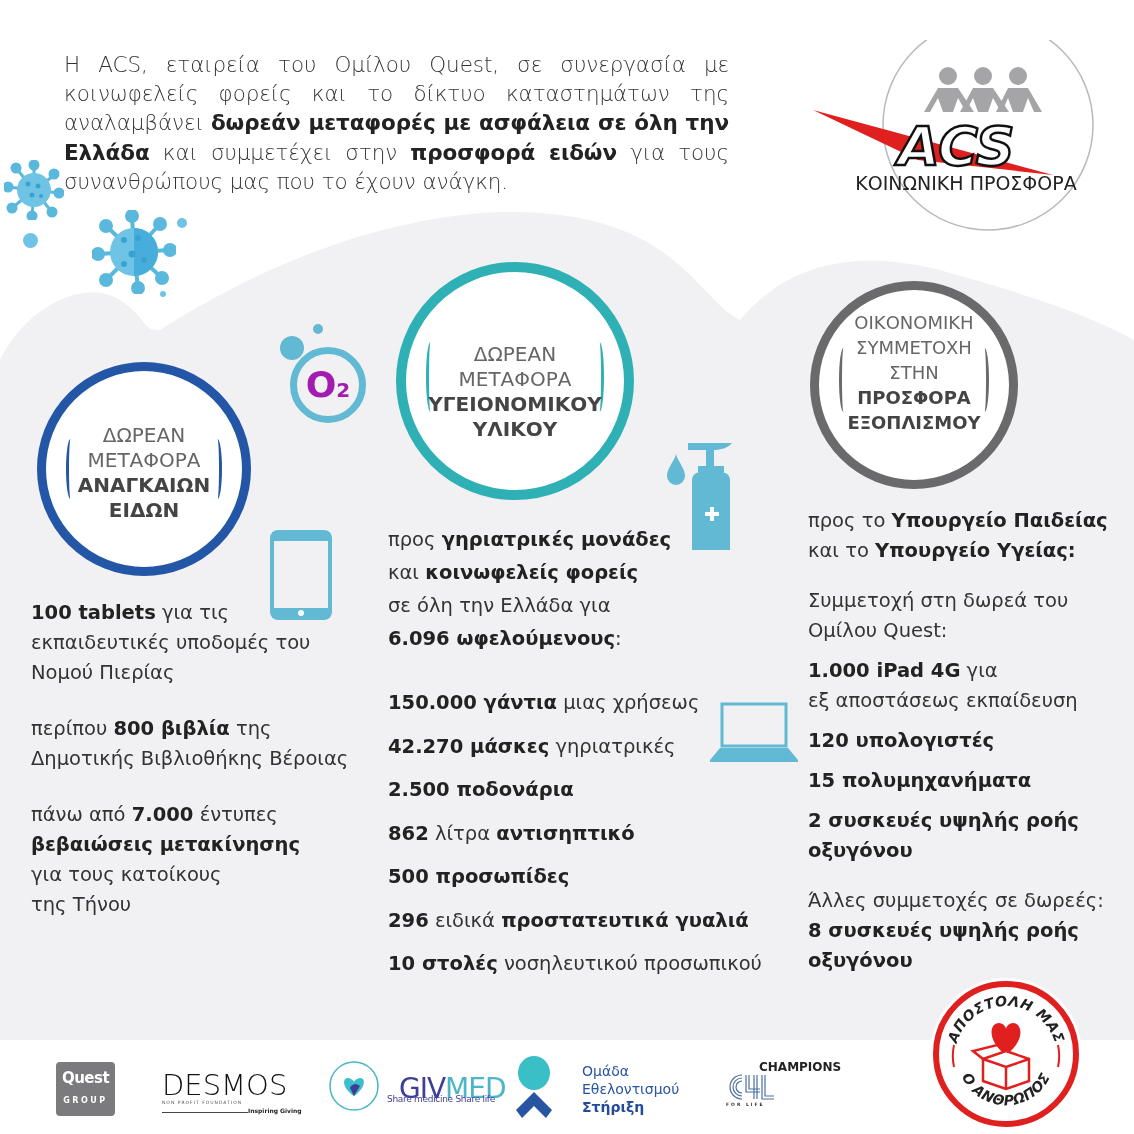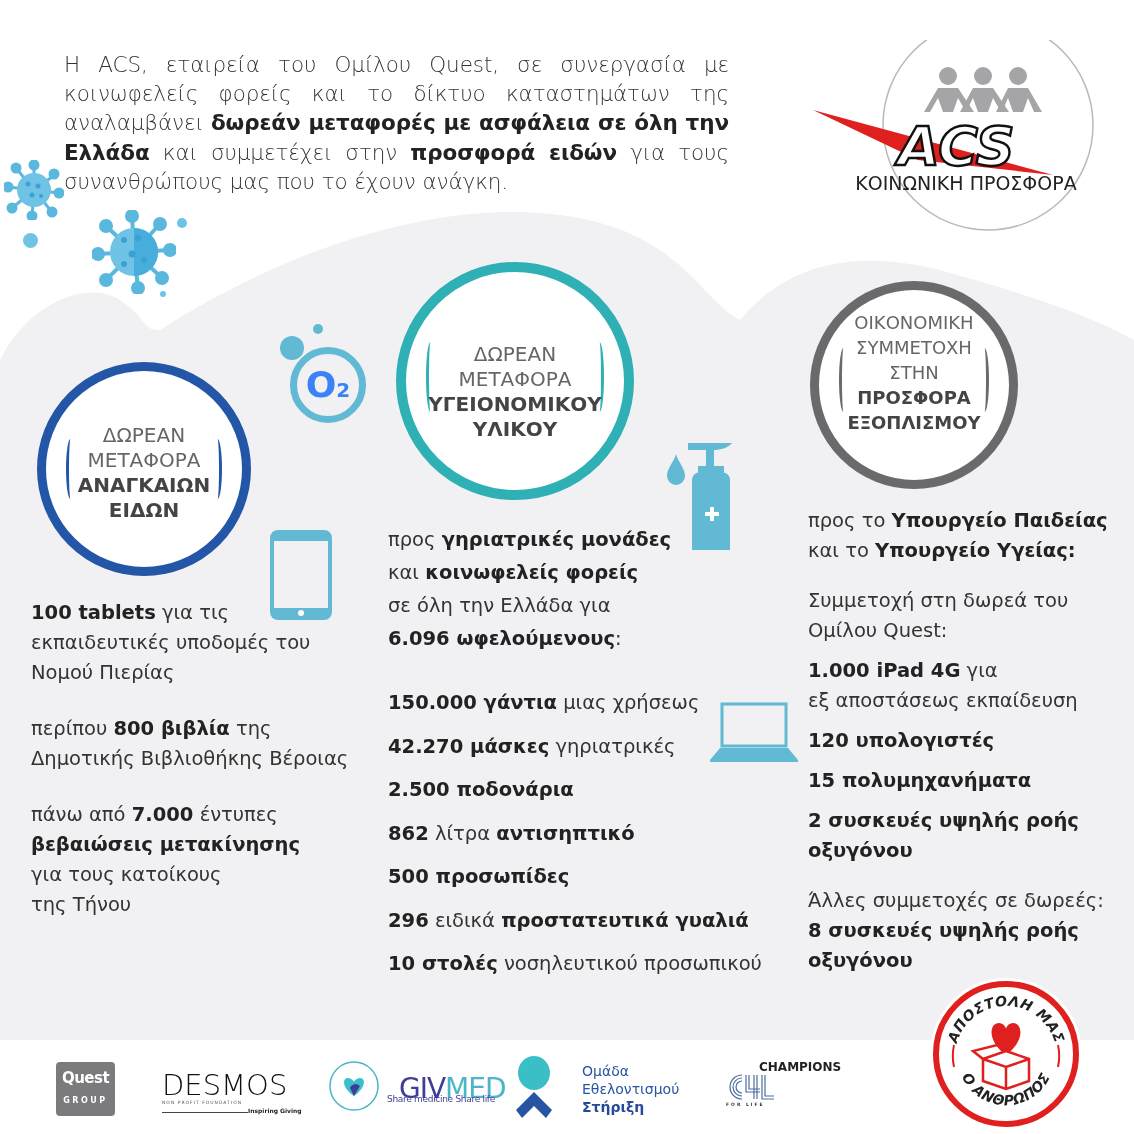--- a/index.html
+++ b/index.html
@@ -146,21 +146,21 @@
   <div class="abs circle-label" style="left:0;top:52px;width:196px;">
     <div class="light">ΔΩΡΕΑΝ</div>
     <div class="light">ΜΕΤΑΦΟΡΑ</div>
     <div class="bold">ΑΝΑΓΚΑΙΩΝ</div>
     <div class="bold">ΕΙΔΩΝ</div>
   </div>
 </div>
 
 <div class="abs" style="left:280px;top:336px;width:24px;height:24px;border-radius:50%;background:#62b9d3;"></div>
 <div class="abs" style="left:313px;top:324px;width:10px;height:10px;border-radius:50%;background:#62b9d3;"></div>
-<div class="abs" style="left:290px;top:347px;width:76px;height:76px;border:7px solid #62b9d3;border-radius:50%;box-sizing:border-box;text-align:center;color:#3b82f6;font-weight:bold;">
+<div class="abs" style="left:290px;top:347px;width:76px;height:76px;border:7px solid #62b9d3;border-radius:50%;box-sizing:border-box;text-align:center;color:#a21caf;font-weight:bold;">
   <span style="font-size:36px;line-height:62px;">O</span><span style="font-size:20px;">2</span>
 </div>
 
 <div class="abs" style="left:396px;top:262px;width:218px;height:218px;border:10px solid #2fb0b5;border-radius:50%;background:#fff;">
   <div class="abs" style="left:20px;top:70px;width:6px;height:70px;border-left:3px solid #2fb0b5;border-radius:50%;"></div>
   <div class="abs" style="right:20px;top:70px;width:6px;height:70px;border-right:3px solid #2fb0b5;border-radius:50%;"></div>
   <div class="abs circle-label" style="left:0;top:70px;width:218px;">
     <div class="light">ΔΩΡΕΑΝ</div>
     <div class="light">ΜΕΤΑΦΟΡΑ</div>
     <div class="bold">ΥΓΕΙΟΝΟΜΙΚΟΥ</div>

